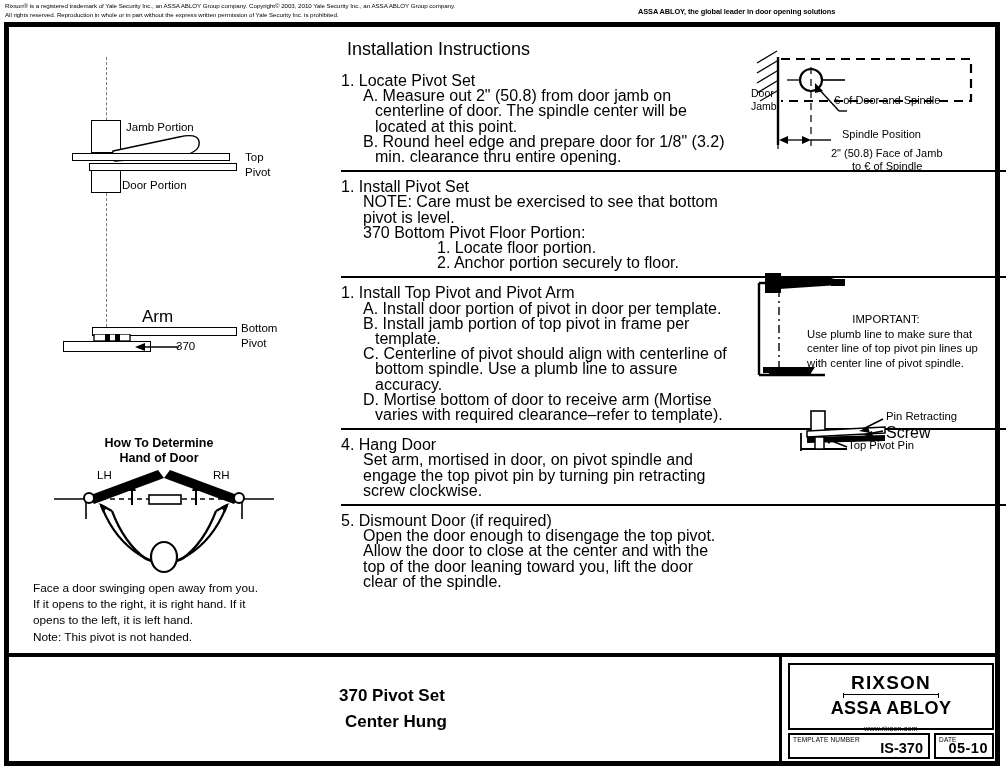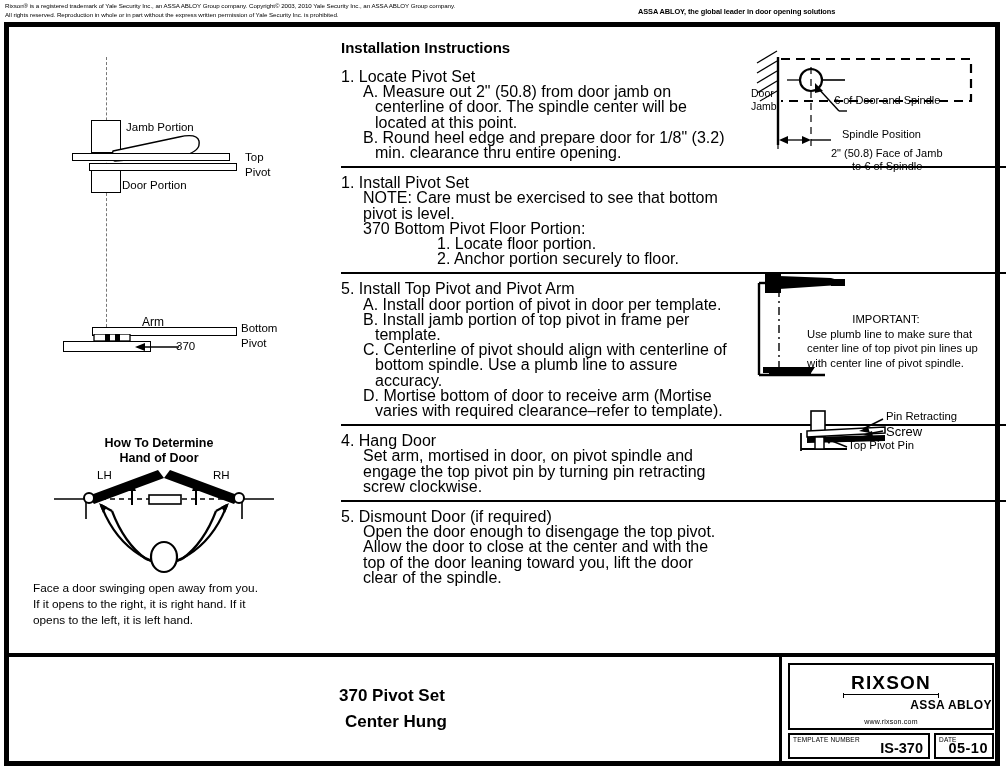--- a/index.html
+++ b/index.html
@@ -144,22 +144,22 @@
   .bp-floorplate {
     position: absolute;
     left: 54px; top: 314px;
     width: 88px; height: 11px;
     border: 1.4px solid #000;
     background: #fff;
     box-sizing: border-box;
   }
   .lbl-arm {
     position: absolute;
-    left: 133px; top: 288px;
-    font-size: 12px;
+    left: 133px; top: 280px;
+    font-size: 17px;
   }
   .lbl-bottom-pivot {
     position: absolute;
     left: 232px; top: 294px;
     font-size: 11.5px;
     line-height: 15px;
   }
   .lbl-370 {
     position: absolute;
     left: 167px; top: 313px;
@@ -198,23 +198,24 @@
     line-height: 16.2px;
   }
 
   
   .instructions {
     position: absolute;
     left: 332px; top: 12px;
     width: 390px;
   }
   .instr-title {
-    font-size: 15px;
-    font-weight: bold;
+    font-size: 18px;
+    font-weight: normal;
     margin-bottom: 13px;
+    margin-left: 6px;
   }
   .step {
     font-size: 16px;
     line-height: 15.2px;
     position: relative;
   }
   .step-head { display: block; }
   .step-sub {
     display: block;
     padding-left: 22px;
@@ -298,21 +299,21 @@
   .fig3 { position: absolute; left: 0; top: 376px; }
   .f3-lbl-pin {
     position: absolute;
     left: 151px; top: 7px;
     font-size: 11.3px;
     white-space: nowrap;
   }
   .f3-lbl-screw {
     position: absolute;
     left: 151px; top: 21px;
-    font-size: 13px;
+    font-size: 16px;
     white-space: nowrap;
   }
   .f3-lbl-toppin {
     position: absolute;
     left: 113px; top: 36px;
     font-size: 11.3px;
     white-space: nowrap;
   }
 
   
@@ -356,25 +357,24 @@
   .tb-rule::before, .tb-rule::after {
     content: "";
     position: absolute;
     top: -1.6px;
     width: 0; height: 5px;
     border-left: 1.6px solid #000;
   }
   .tb-rule::before { left: 0; }
   .tb-rule::after { right: 0; }
   .tb-assa {
-    font-size: 12px;
+    font-size: 18px;
     font-weight: bold;
     letter-spacing: 0.4px;
     margin-top: 3px;
-    text-align: right;
   }
   .tb-web {
     font-size: 7px;
     margin-top: 6px;
     letter-spacing: 0.2px;
   }
   .tb-num {
     position: absolute;
     left: 6px; top: 76px;
     width: 142px; height: 26px;
@@ -496,20 +496,21 @@
           <ellipse cx="110" cy="90" rx="13" ry="15" fill="#fff" stroke="#000" stroke-width="2.2"></ellipse>
           <path d="M 47 38 L 58 44" stroke="#000" stroke-width="2.2"></path>
           <path d="M 173 38 L 162 44" stroke="#000" stroke-width="2.2"></path>
           <path d="M 45 36 L 53 40 L 49 46 Z" fill="#000"></path>
           <path d="M 175 36 L 167 40 L 171 46 Z" fill="#000"></path>
         </svg>
         <div class="hand-note">
           <div>Face a door swinging open away from you.</div>
           <div>If it opens to the right, it is right hand. If it</div>
           <div>opens to the left, it is left hand.</div>
+          <div>Note: This pivot is not handed.</div>
         </div>
       </div>
     </div>
 
     <div class="instructions">
       <div class="instr-title">Installation Instructions</div>
 
       <div class="step">
         <span class="step-head">1. Locate Pivot Set</span>
         <span class="step-sub">A. Measure out 2" (50.8) from door jamb on centerline of door. The spindle center will be located at this point.</span>
@@ -520,21 +521,21 @@
       <div class="step">
         <span class="step-head">1. Install Pivot Set</span>
         <span class="step-plain">NOTE: Care must be exercised to see that bottom pivot is level.</span>
         <span class="step-plain">370 Bottom Pivot Floor Portion:</span>
         <span class="step-sub2">1. Locate floor portion.</span>
         <span class="step-sub2">2. Anchor portion securely to floor.</span>
       </div>
       <div class="sep"></div>
 
       <div class="step">
-        <span class="step-head">5. Install Top Pivot and Pivot Arm</span>
+        <span class="step-head">1. Install Top Pivot and Pivot Arm</span>
         <span class="step-sub">A. Install door portion of pivot in door per template.</span>
         <span class="step-sub">B. Install jamb portion of top pivot in frame per template.</span>
         <span class="step-sub">C. Centerline of pivot should align with centerline of bottom spindle. Use a plumb line to assure accuracy.</span>
         <span class="step-sub">D. Mortise bottom of door to receive arm (Mortise varies with required clearance–refer to template).</span>
       </div>
       <div class="sep"></div>
 
       <div class="step">
         <span class="step-head">4. Hang Door</span>
         <span class="step-plain">Set arm, mortised in door, on pivot spindle and engage the top pivot pin by turning pin retracting screw clockwise.</span>

